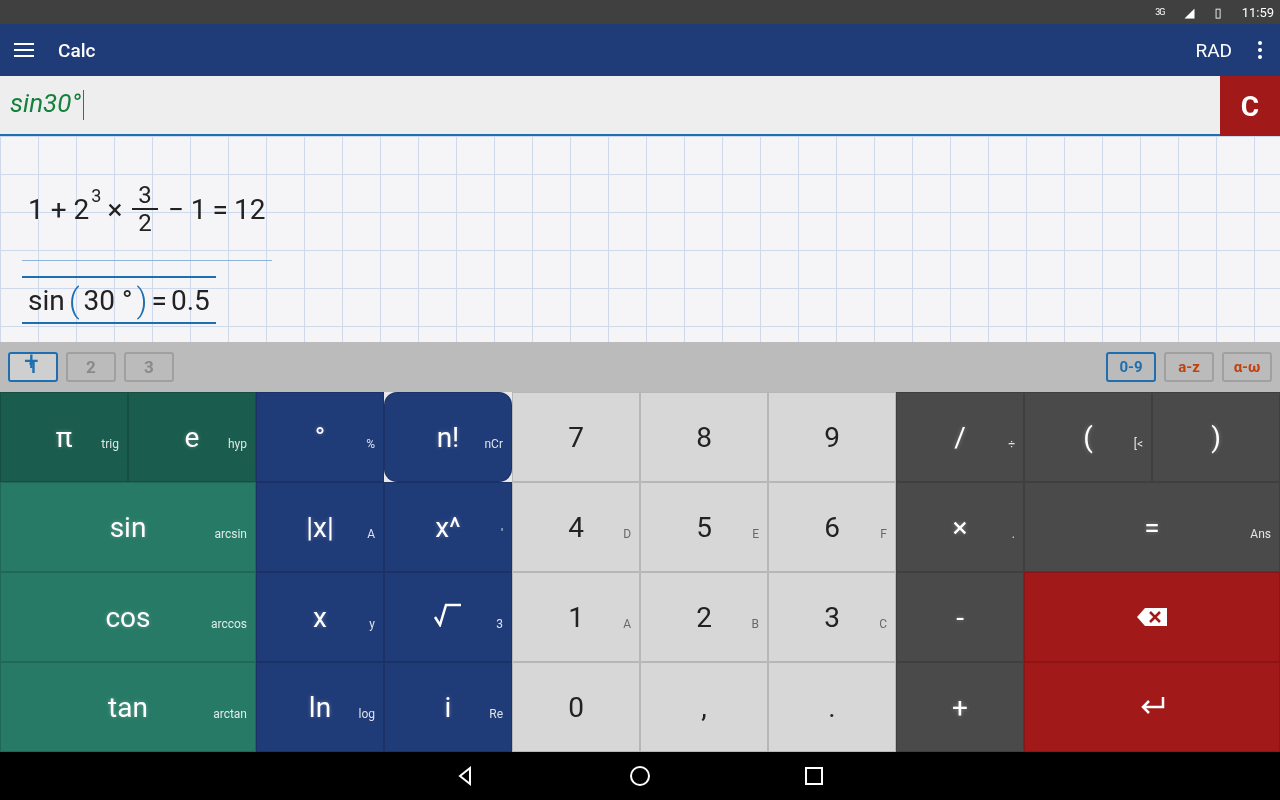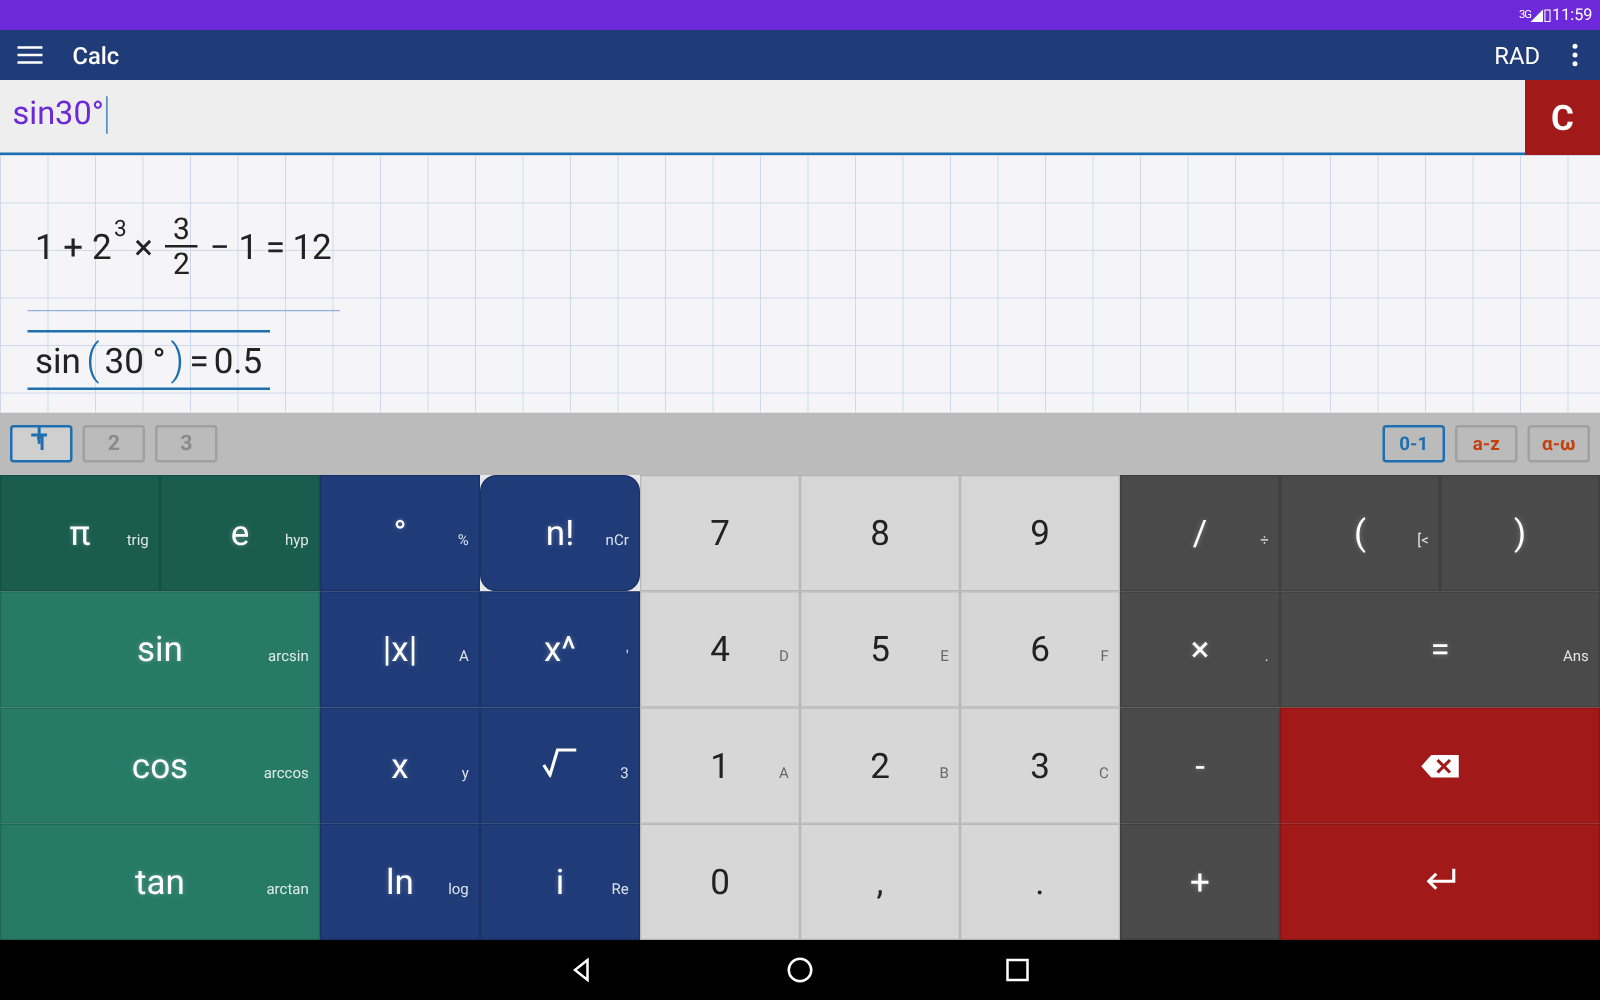--- a/index.html
+++ b/index.html
@@ -1,32 +1,32 @@
 <!DOCTYPE html>
 <html><head>
 <meta charset="utf-8">
 <style>
   * { margin:0; padding:0; box-sizing:border-box; font-family:Roboto,Arial,sans-serif; -webkit-user-select:none; user-select:none; }
   html,body{width:1280px;height:800px;overflow:hidden;background:#000;}
   .screen{width:1280px;height:800px;display:flex;flex-direction:column;background:#e8e8e8;}
   
-  .statusbar{height:24px;background:#6d28d9;color:#fff;display:flex;align-items:center;justify-content:flex-end;font-size:13px;padding:0 6px;gap:0;}
+  .statusbar{height:24px;background:#404040;color:#fff;display:flex;align-items:center;justify-content:flex-end;font-size:13px;padding:0 6px;gap:20px;}
   .statusbar .sig{font-size:9px;letter-spacing:-1px;}
   
-  .toolbar{height:40px;background:#1f3b78;color:#fff;display:flex;align-items:center;padding:0 10px;}
+  .toolbar{height:52px;background:#1f3b78;color:#fff;display:flex;align-items:center;padding:0 10px;}
   .hamburger{width:30px;height:30px;display:flex;flex-direction:column;justify-content:center;gap:4px;padding:4px;margin-right:18px;cursor:pointer;}
   .hamburger span{height:2px;background:#fff;width:20px;}
   .app-title{font-size:19px;font-weight:500;}
   .toolbar-spacer{flex:1;}
   .angle-mode{font-size:19px;margin-right:18px;cursor:pointer;}
   .more{width:20px;display:flex;flex-direction:column;align-items:center;gap:3px;cursor:pointer;padding:6px 0;}
   .more span{width:4px;height:4px;border-radius:50%;background:#fff;}
   
   .input-row{height:60px;display:flex;}
-  .input-field{flex:1;background:#eeeeee;border-bottom:2px solid #1f6fb0;font-size:26px;color:#6d28d9;padding:12px 10px 0 10px;position:relative;}
+  .input-field{flex:1;background:#eeeeee;border-bottom:2px solid #1f6fb0;font-size:26px;color:#15803d;padding:12px 10px 0 10px;position:relative;font-style:italic;}
   .input-field .cursor{display:inline-block;width:1px;height:30px;background:#1f6fb0;vertical-align:middle;margin-left:2px;}
   .clear-btn{width:60px;background:#a21919;color:#fff;display:flex;align-items:center;justify-content:center;font-size:28px;font-weight:bold;cursor:pointer;}
   
   .worksheet{
     height:206px;
     background-color:#f5f5f7;
     background-image:
       linear-gradient(#cfd9ec 1px, transparent 1px),
       linear-gradient(90deg, #cfd9ec 1px, transparent 1px);
     background-size:38px 38px;
@@ -135,21 +135,21 @@
       </div>
     </div>
     <div class="plus-add">+</div>
   </div>
 
   <div class="tabstrip">
     <div class="tab-num active">1</div>
     <div class="tab-num">2</div>
     <div class="tab-num">3</div>
     <div class="tabstrip-spacer"></div>
-    <div class="kbmode active">0-1</div>
+    <div class="kbmode active">0-9</div>
     <div class="kbmode">a-z</div>
     <div class="kbmode">α-ω</div>
   </div>
 
   <div class="keypad" id="keypad">
       <div class="key k-green-d" style="grid-column: span 1;">
         <span class="alt">trig</span>
         <span class="main">π</span>
       </div>
       <div class="key k-green-d" style="grid-column: span 1;">

